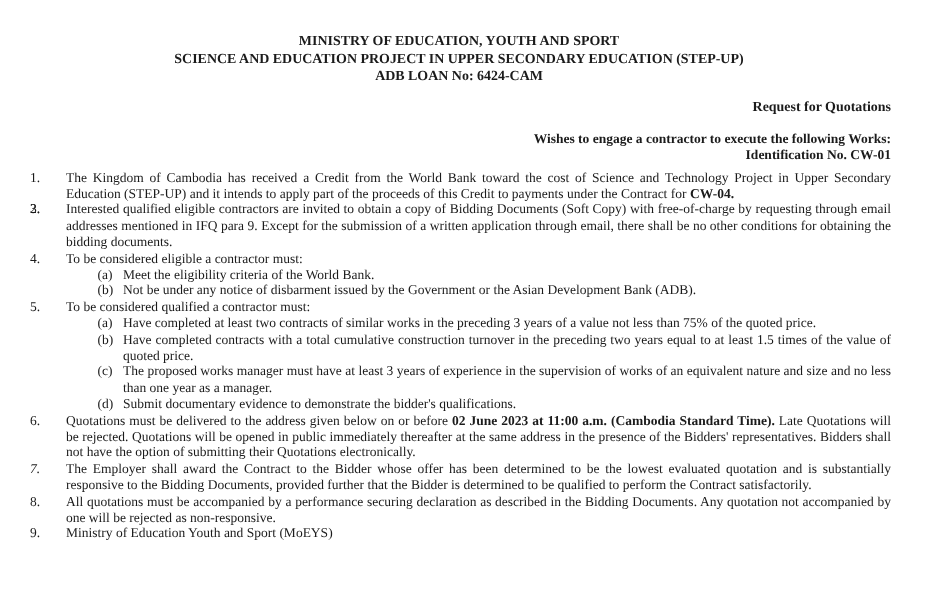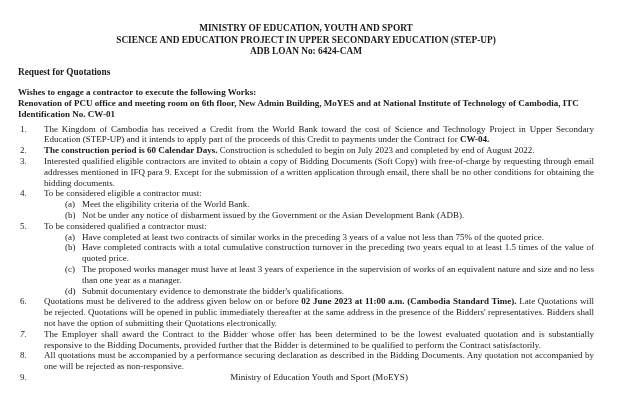--- a/index.html
+++ b/index.html
@@ -15,27 +15,27 @@
     font-size:9px;
     line-height:10.8px;
   }
   .hdr{
     text-align:center;
     font-weight:bold;
     font-size:9.3px;
     line-height:11.5px;
   }
   .doc-title{
-    text-align:left;
+    text-align:right;
     font-weight:bold;
     font-size:9.3px;
     margin-top:9px;
   }
   .subhdr{
-    text-align:left;
+    text-align:right;
     font-weight:bold;
     font-size:9px;
     line-height:10.8px;
     margin-top:10px;
     font-family:Liberation Serif, serif;
   }
   .body-list{
     margin-top:4px;
   }
   .item{
@@ -53,45 +53,44 @@
   .sub{
     position:relative;
     padding-left:38px;
     text-align:justify;
   }
   .sub .slabel{
     position:absolute;
     left:21px;
     top:0;
   }
-  .extra-line{ text-align:center; }
+  .extra-line{ text-align:left; }
   b{ font-weight:bold; }
 </style>
 </head>
 <body>
 
 <div class="doc">
 
   <div class="hdr">
     <div>MINISTRY OF EDUCATION, YOUTH AND SPORT</div>
     <div>SCIENCE AND EDUCATION PROJECT IN UPPER SECONDARY EDUCATION (STEP-UP)</div>
     <div>ADB LOAN No: 6424-CAM</div>
   </div>
 
   <div class="doc-title">Request for Quotations</div>
 
   <div class="subhdr">
     <div>Wishes to engage a contractor to execute the following Works:</div>
-    <div>Renovation of PCU office and meeting room on 6th floor, New Admin Building, MoYES and at National Institute of Technology of Cambodia, ITC</div>
     <div>Identification No. CW-01</div>
   </div>
 
   <div class="body-list">
       <div class="item"><span class="num">1.</span><span><span>The Kingdom of Cambodia has received a Credit from the World Bank toward the cost of Science and Technology Project in Upper Secondary Education (STEP-UP) and it intends to apply part of the proceeds of this Credit to payments under the Contract for </span><b>CW-04.</b></span></div>
-      <div class="item"><span class="num">2.</span><span><b>The construction period is 60 Calendar Days.</b><span> Construction is scheduled to begin on July 2023 and completed by end of August 2022.</span></span></div>
+      <div class="item"><span class="num">2.</span></div>
       <div class="item"><span class="num">3.</span><span><span>Interested qualified eligible contractors are invited to obtain a copy of Bidding Documents (Soft Copy) with free-of-charge by requesting through email addresses mentioned in IFQ para 9. Except for the submission of a written application through email, there shall be no other conditions for obtaining the bidding documents.</span></span></div>
       <div class="item"><span class="num">4.</span><span><span>To be considered eligible a contractor must:</span></span><div class="sub"><span class="slabel">(a)</span><span>Meet the eligibility criteria of the World Bank.</span></div><div class="sub"><span class="slabel">(b)</span><span>Not be under any notice of disbarment issued by the Government or the Asian Development Bank (ADB).</span></div></div>
       <div class="item"><span class="num">5.</span><span><span>To be considered qualified a contractor must:</span></span><div class="sub"><span class="slabel">(a)</span><span>Have completed at least two contracts of similar works in the preceding 3 years of a value not less than 75% of the quoted price.</span></div><div class="sub"><span class="slabel">(b)</span><span>Have completed contracts with a total cumulative construction turnover in the preceding two years equal to at least 1.5 times of the value of quoted price.</span></div><div class="sub"><span class="slabel">(c)</span><span>The proposed works manager must have at least 3 years of experience in the supervision of works of an equivalent nature and size and no less than one year as a manager.</span></div><div class="sub"><span class="slabel">(d)</span><span>Submit documentary evidence to demonstrate the bidder's qualifications.</span></div></div>
       <div class="item"><span class="num">6.</span><span><span>Quotations must be delivered to the address given below on or before </span><b>02 June 2023 at 11:00 a.m. (Cambodia Standard Time).</b><span> Late Quotations will be rejected. Quotations will be opened in public immediately thereafter at the same address in the presence of the Bidders' representatives. Bidders shall not have the option of submitting their Quotations electronically.</span></span></div>
       <div class="item"><span class="num italic">7.</span><span><span>The Employer shall award the Contract to the Bidder whose offer has been determined to be the lowest evaluated quotation and is substantially responsive to the Bidding Documents, provided further that the Bidder is determined to be qualified to perform the Contract satisfactorily.</span></span></div>
       <div class="item"><span class="num">8.</span><span><span>All quotations must be accompanied by a performance securing declaration as described in the Bidding Documents. Any quotation not accompanied by one will be rejected as non-responsive.</span></span></div>
       <div class="item"><span class="num">9.</span><div class="extra-line">Ministry of Education Youth and Sport (MoEYS)</div></div>
     </div>
 
 </div>

